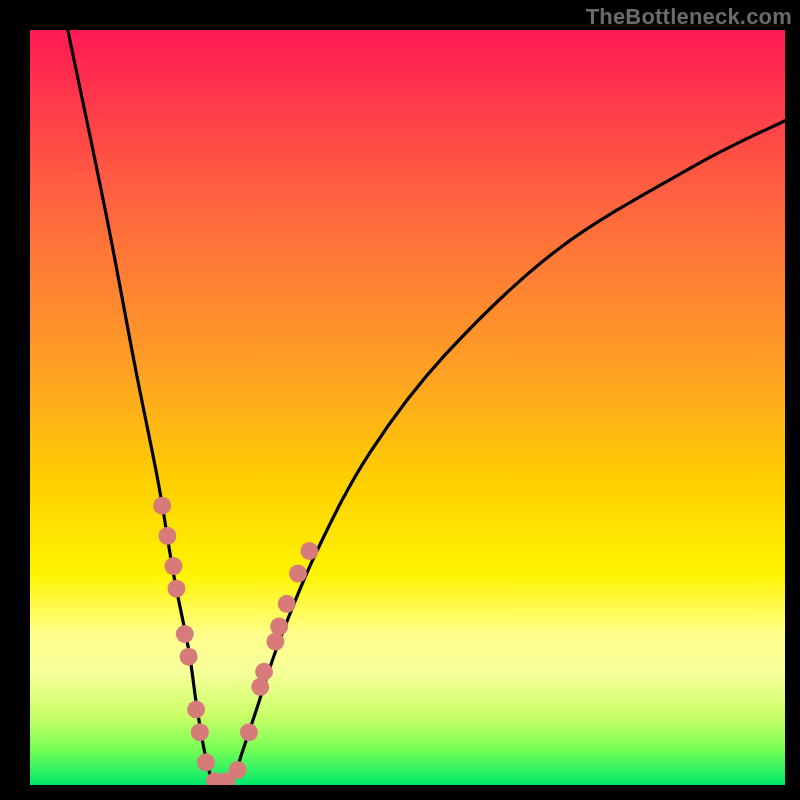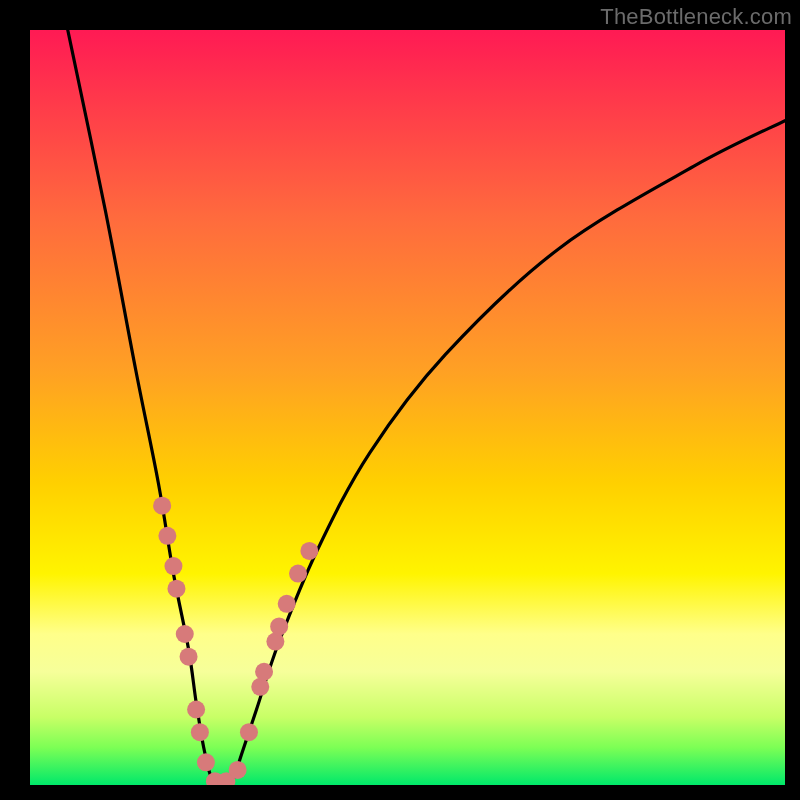--- a/index.html
+++ b/index.html
@@ -34,21 +34,21 @@
       #f6ff9a 85%,
       #c8ff66 91%,
       #7dff55 95%,
       #00e86a 100%);
   }
   .watermark {
     position: absolute;
     top: 4px;
     right: 8px;
     font-size: 22px;
-    font-weight: 400;
+    font-weight: 700;
     color: #6b6b6b;
     letter-spacing: 0.2px;
     font-family: Arial, sans-serif;
   }
   svg.curve {
     position: absolute;
     left: 0;
     top: 0;
     width: 755px;
     height: 755px;

